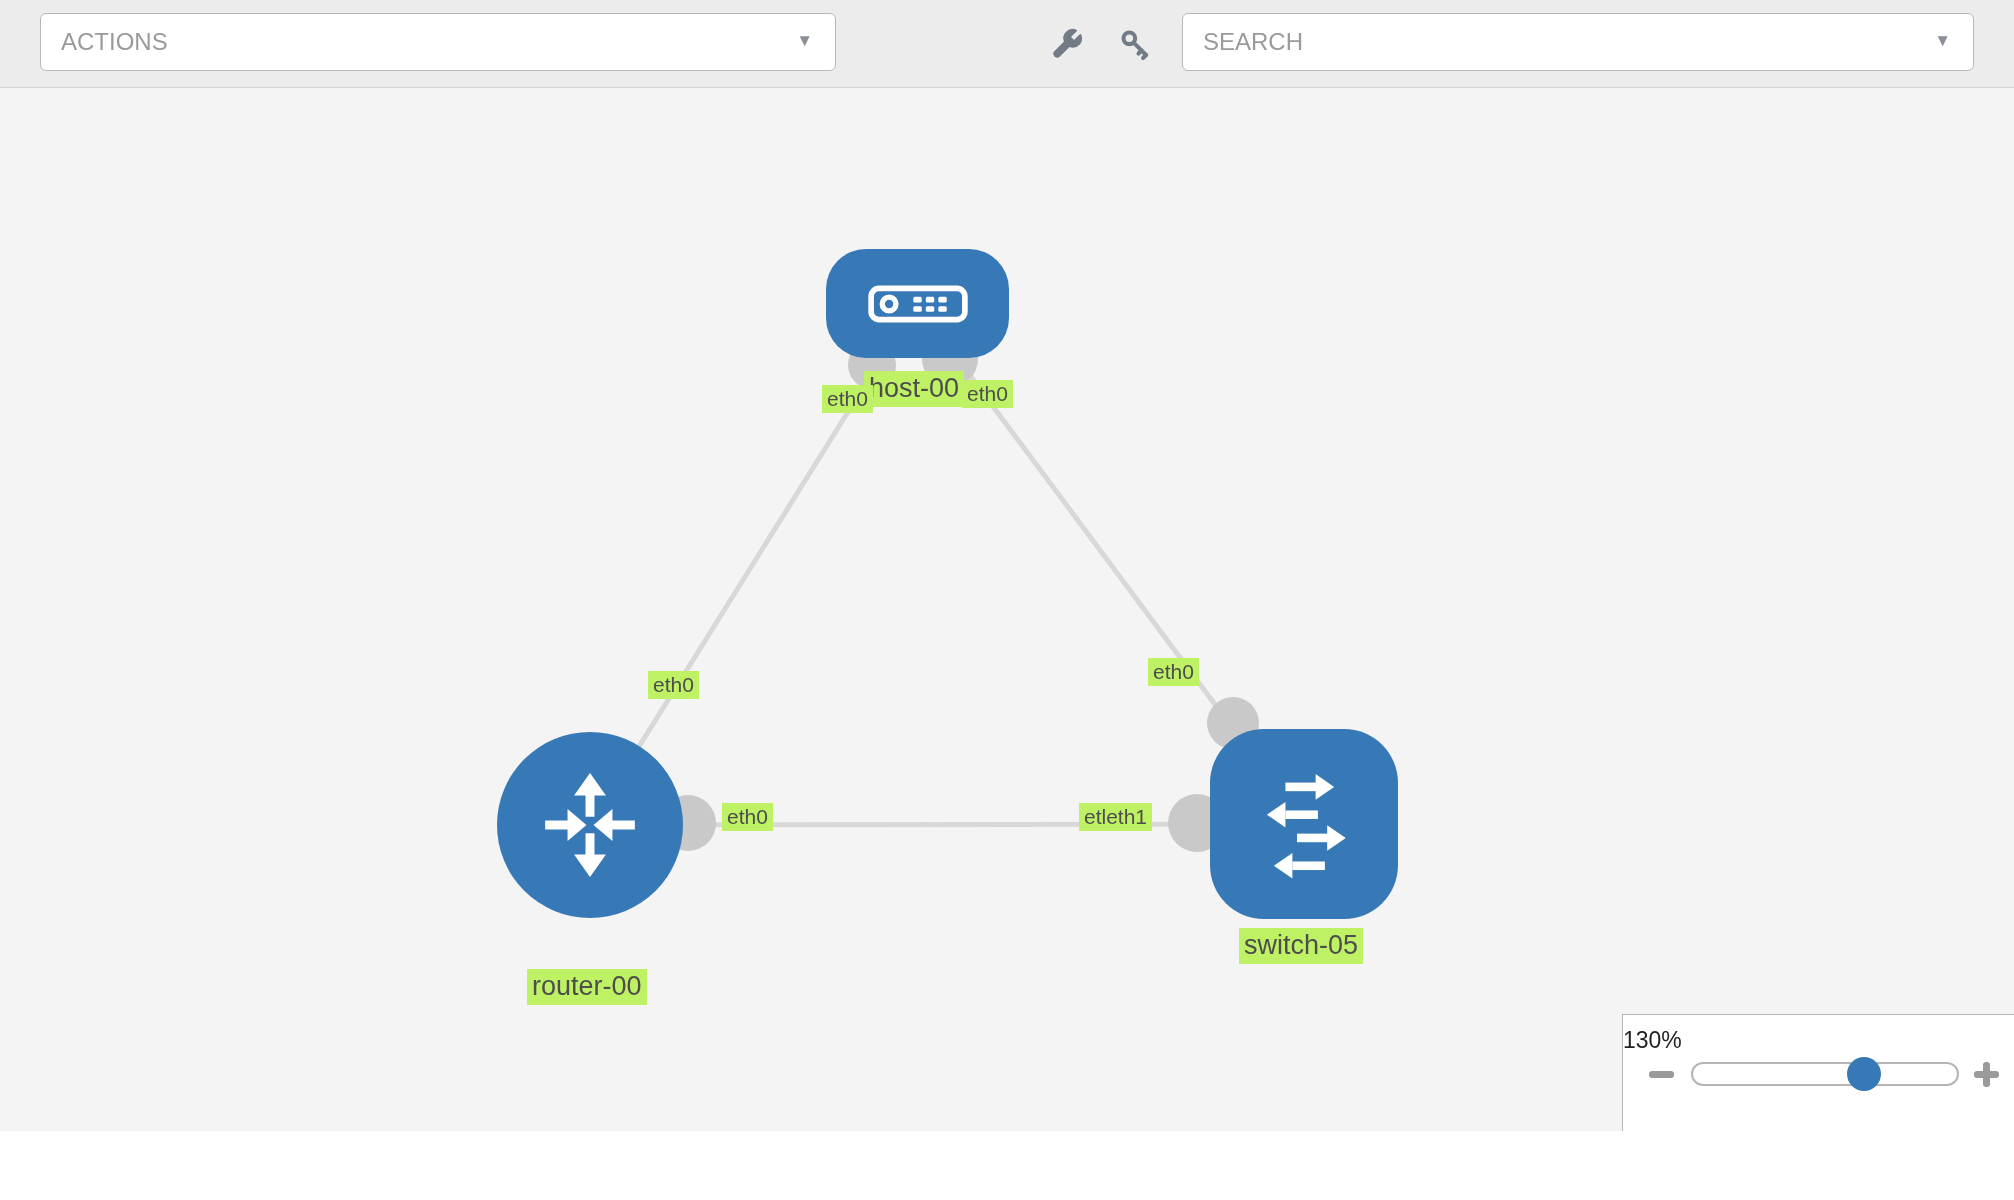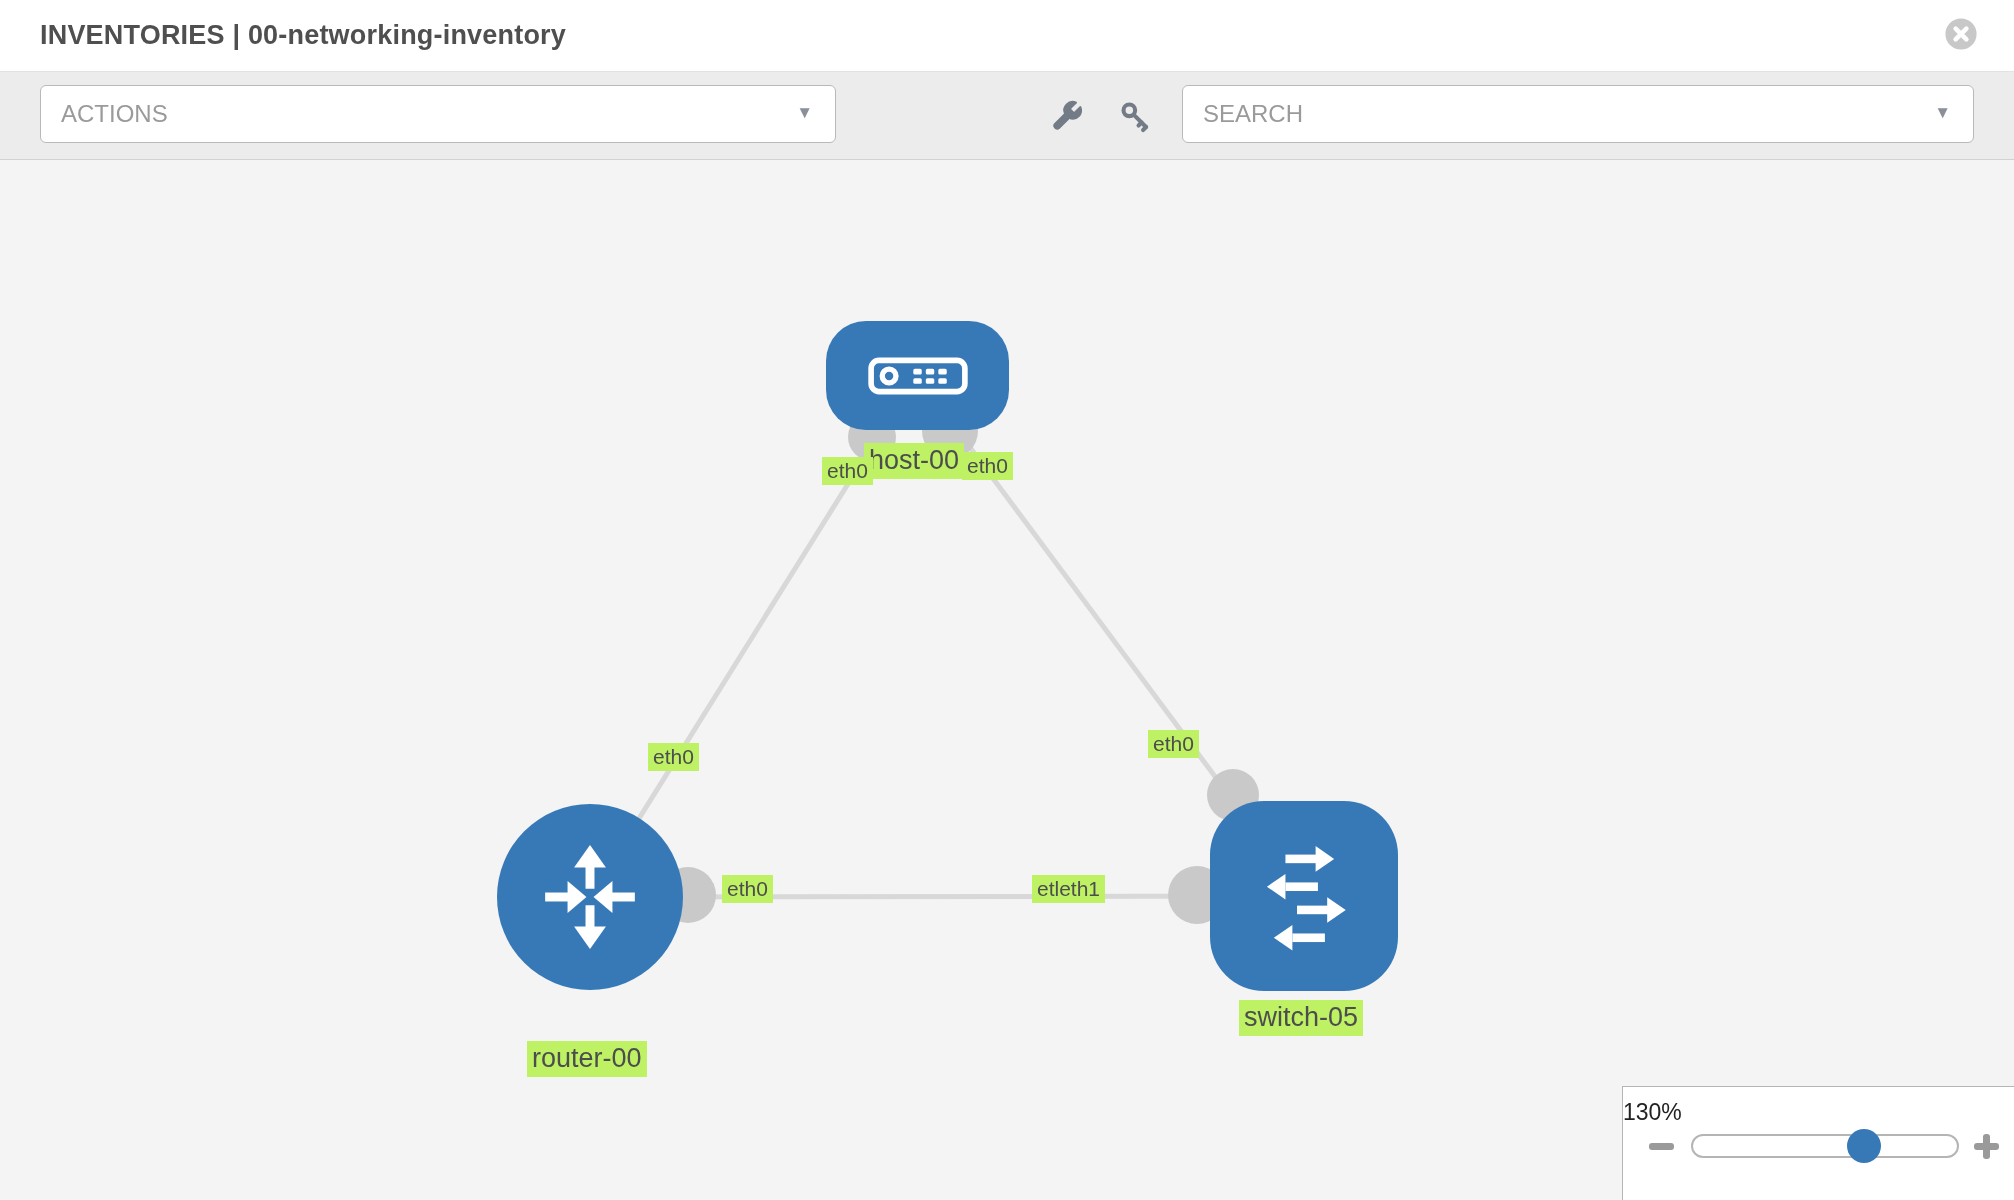--- a/index.html
+++ b/index.html
@@ -91,29 +91,20 @@
   .zoom-thumb {
     position:absolute; left:171px; top:50%; transform:translate(-50%,-50%);
     width:34px; height:34px; border-radius:50%; background:#3779b7; cursor:grab;
   }
 </style>
 </head>
 <body>
 
 <div>
 
-  <div class="header">
-    <div class="page-title">INVENTORIES | 00-networking-inventory</div>
-    <button class="close-btn">
-      <svg width="34" height="34" viewBox="0 0 24 24">
-        <circle cx="12" cy="12" r="11" fill="#c8c8c8"></circle>
-        <path d="M8.2 8.2l7.6 7.6M15.8 8.2l-7.6 7.6" stroke="#fff" stroke-width="3.2" stroke-linecap="round"></path>
-      </svg>
-    </button>
-  </div>
 
   <div class="toolbar">
     <div class="select-box select-actions">
       <span>ACTIONS</span>
       <span class="caret">▼</span>
     </div>
 
     <button class="tool-btn wrench">
       <svg width="34" height="34" viewBox="0 0 24 24">
         <path d="M14.7 6.3a1 1 0 0 0 0 1.4l1.6 1.6a1 1 0 0 0 1.4 0l3.77-3.77a6 6 0 0 1-7.94 7.94l-6.91 6.91a2.12 2.12 0 0 1-3-3l6.91-6.91a6 6 0 0 1 7.94-7.94l-3.76 3.76z" fill="#737b86" stroke="#737b86" stroke-width="1.2" stroke-linejoin="round"></path>
@@ -194,21 +185,21 @@
 
     <span class="topo-label node-label" style="left:864px; top:283px;">host-00</span>
     <span class="topo-label node-label" style="left:527px; top:840px;margin-top:41px;">router-00</span>
     <span class="topo-label node-label" style="left:1239px; top:840px;">switch-05</span>
 
     <span class="topo-label if-label" style="left:822px; top:297px;">eth0</span>
     <span class="topo-label if-label" style="left:962px; top:292px;">eth0</span>
     <span class="topo-label if-label" style="left:648px; top:583px;">eth0</span>
     <span class="topo-label if-label" style="left:1148px; top:570px;">eth0</span>
     <span class="topo-label if-label" style="left:722px; top:715px;">eth0</span>
-    <span class="topo-label if-label" style="left:1032px; top:715px;text-align:center;">etleth1</span>
+    <span class="topo-label if-label" style="left:1079px; top:715px;text-align:center;">etleth1</span>
 
     <div class="zoom-panel">
       <div class="zoom-level">130%</div>
       <div class="zoom-out-icon"></div>
       <div class="zoom-slider">
         <div class="zoom-thumb"></div>
       </div>
       <div class="zoom-in-icon"></div>
     </div>
 

